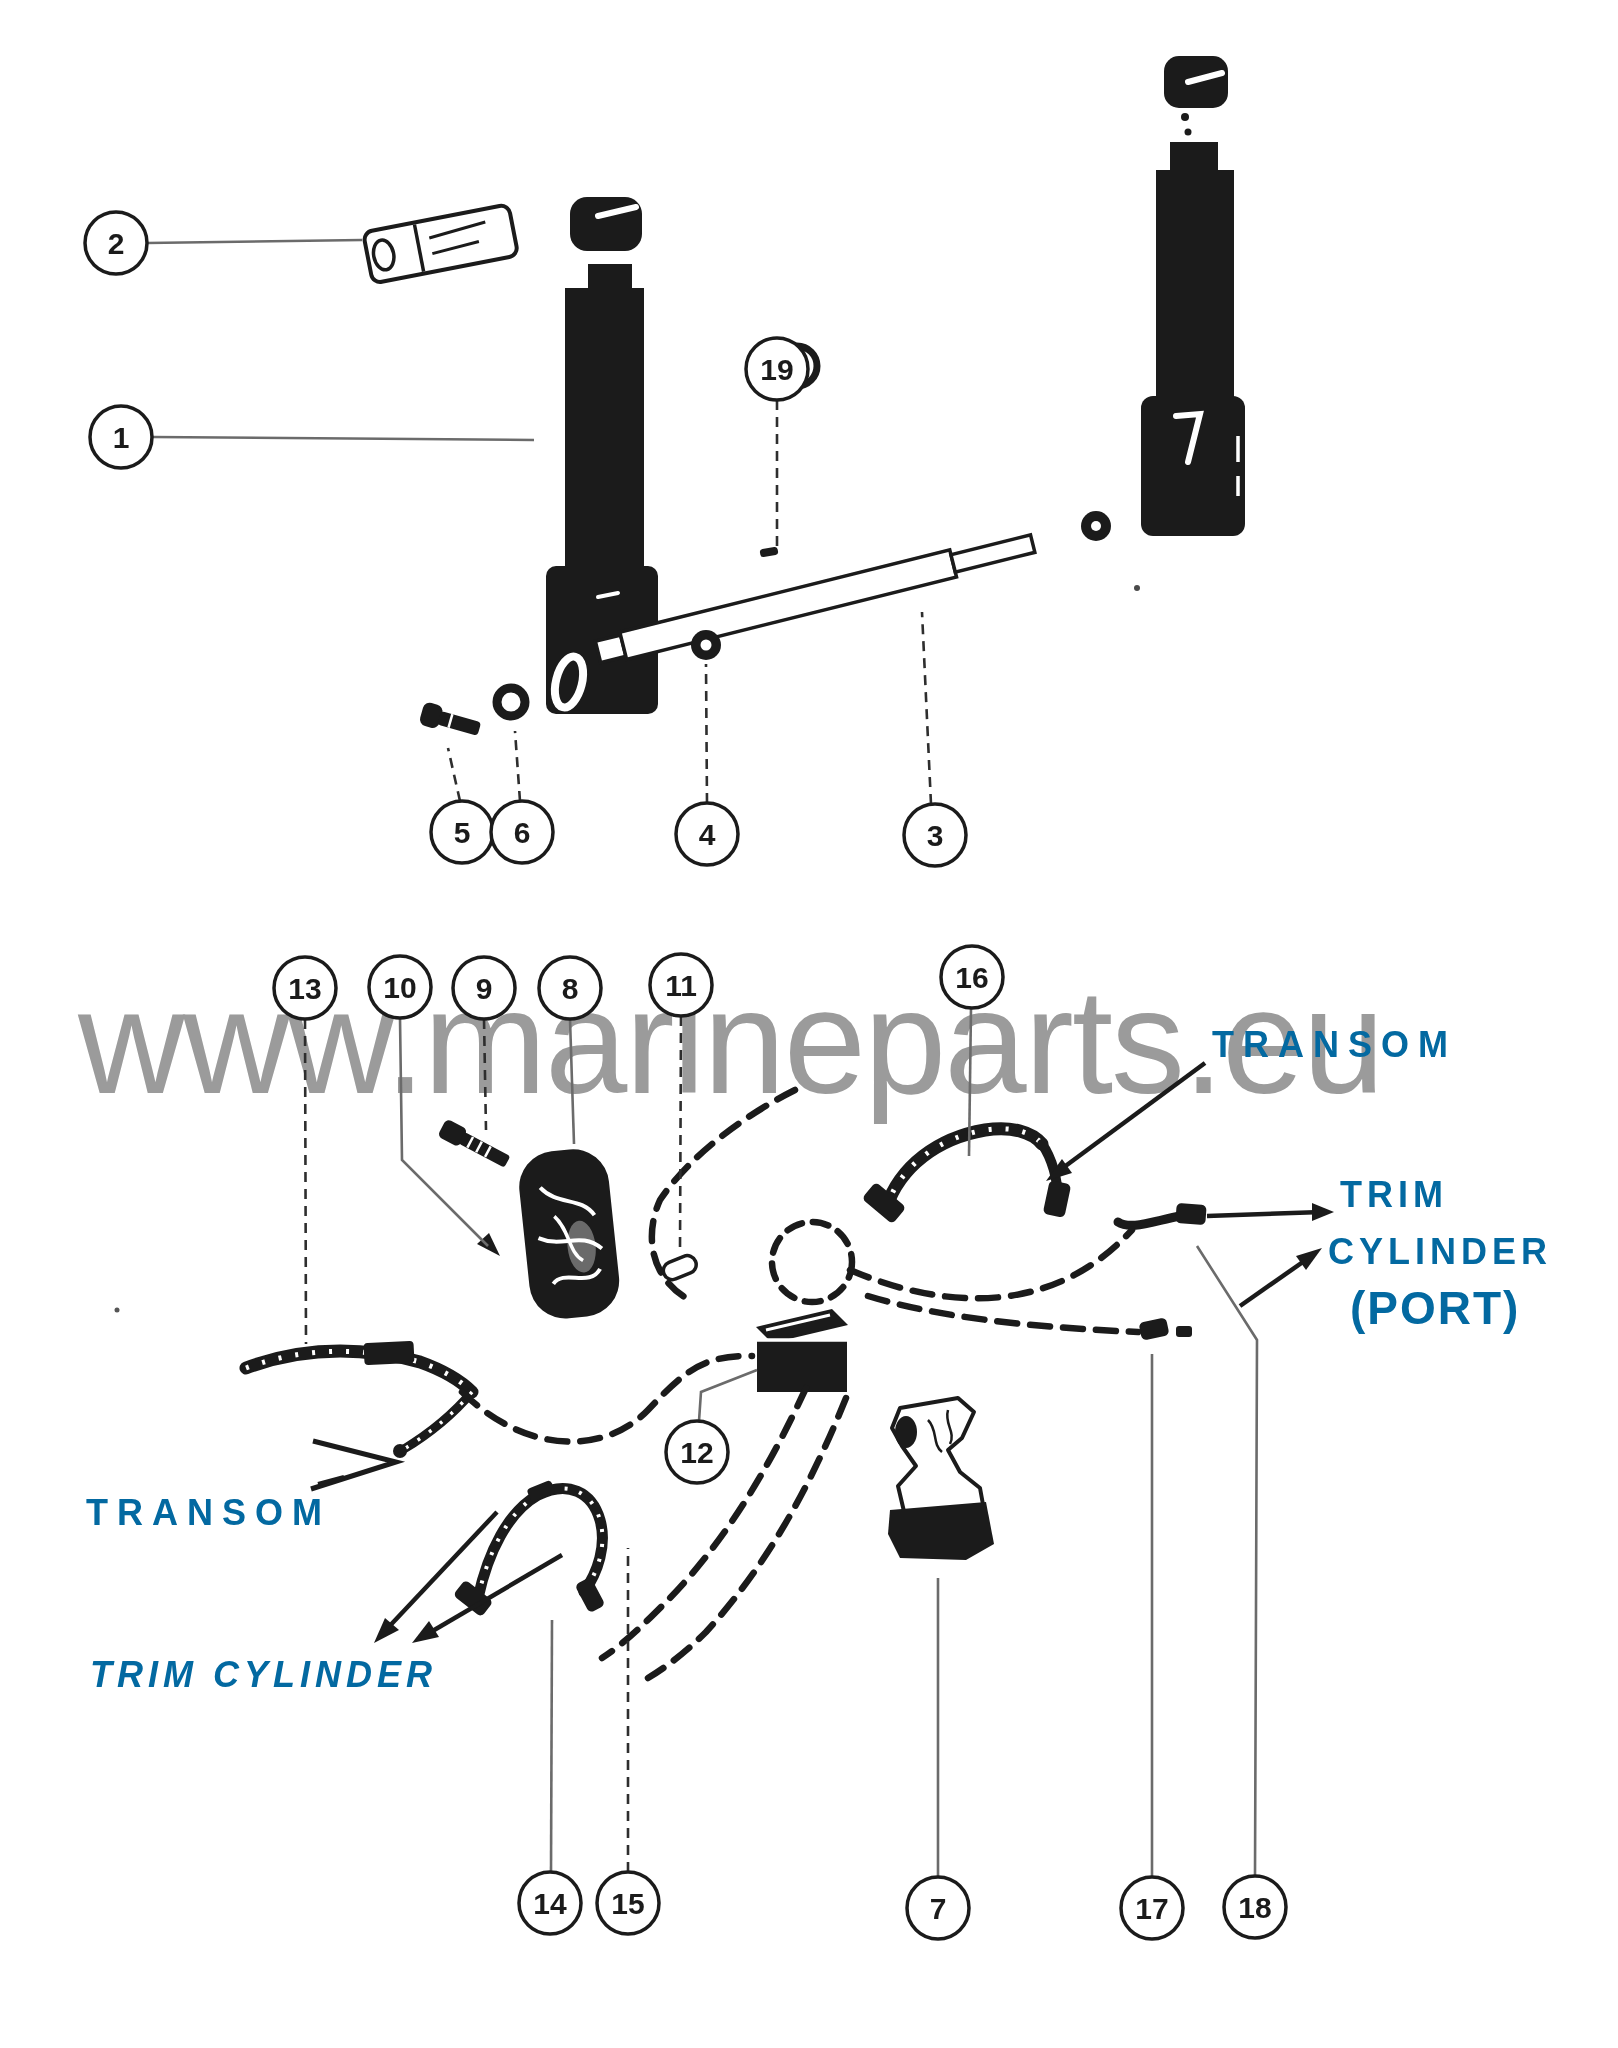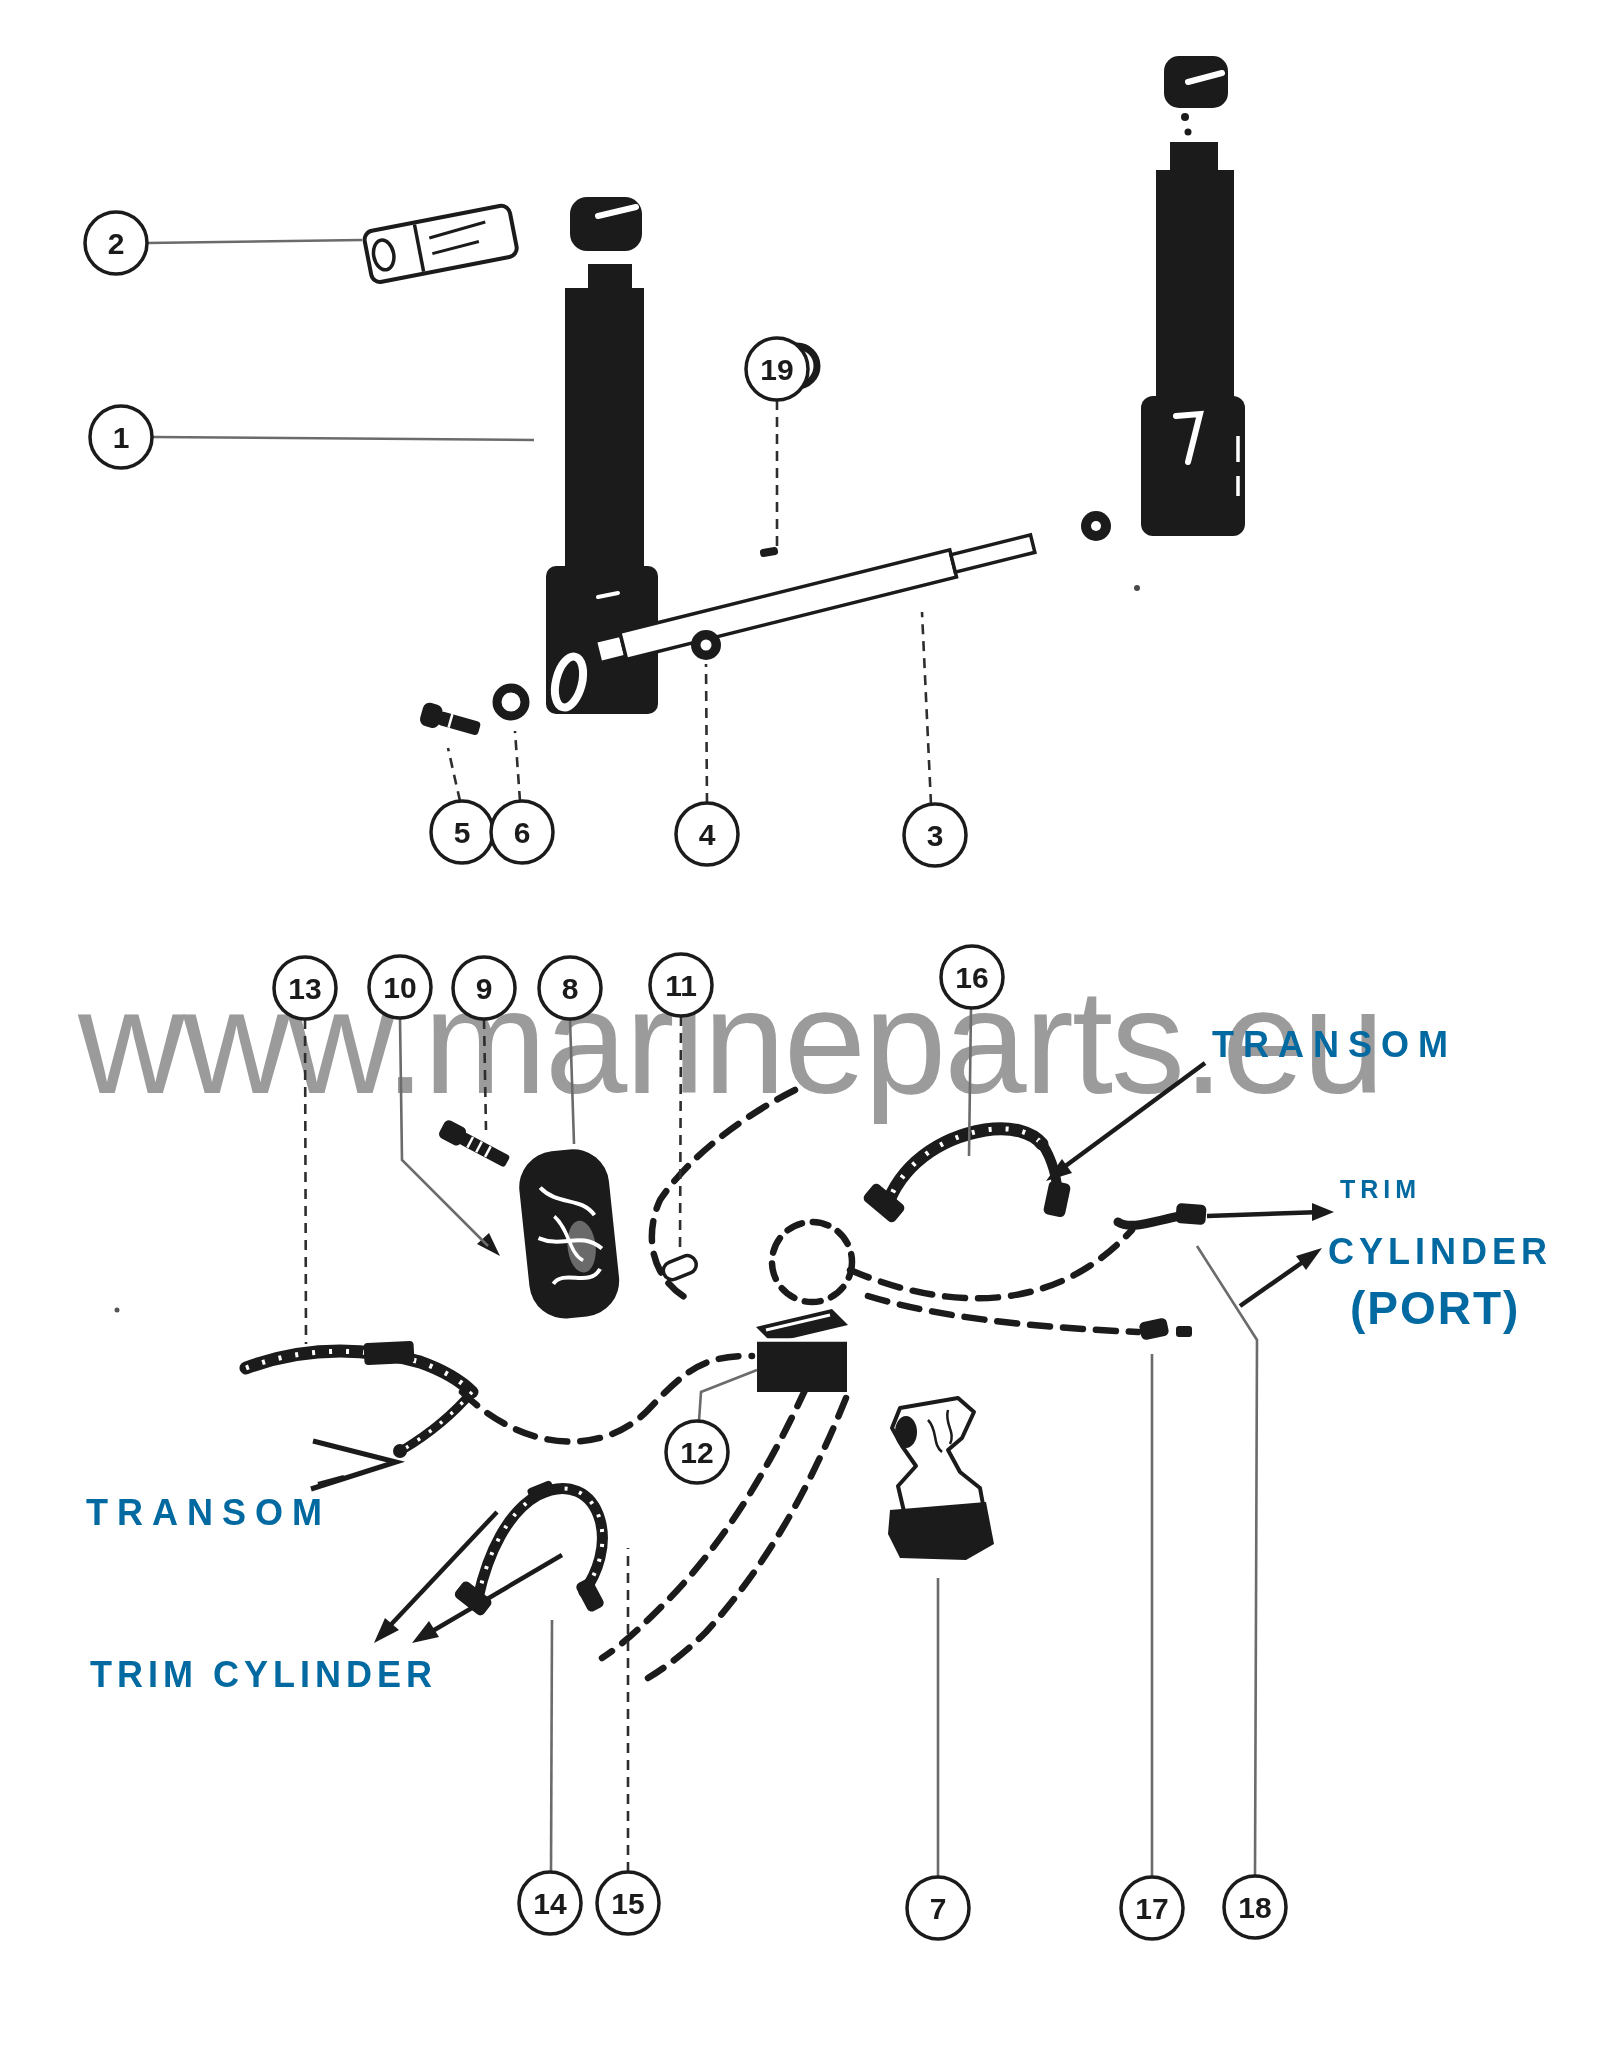--- a/index.html
+++ b/index.html
@@ -4,24 +4,24 @@
 <style>
   html,body{margin:0;padding:0;background:#ffffff;}
   .stage{position:relative;width:1618px;height:2048px;background:#ffffff;overflow:hidden;
          font-family:"Liberation Sans",sans-serif;}
   .watermark{position:absolute;left:78px;top:968px;font-size:148px;font-weight:400;
              color:#9b9b9b;letter-spacing:-2px;white-space:nowrap;line-height:1;}
   svg.art{position:absolute;left:0;top:0;}
   .lbl{position:absolute;color:#0369a1;font-weight:bold;white-space:nowrap;line-height:1.05;}
   .lbl-transom-right{left:1212px;top:1026px;font-size:36px;letter-spacing:9px;}
   .lbl-transom-left{left:86px;top:1494px;font-size:36px;letter-spacing:9px;}
-  .lbl-trim1{left:1340px;top:1176px;font-size:25px;letter-spacing:5px;}
+  .lbl-trim1{left:1340px;top:1176px;font-size:36px;letter-spacing:5px;}
   .lbl-trim2{left:1328px;top:1233px;font-size:36px;letter-spacing:5px;}
   .lbl-trim3{left:1350px;top:1284px;font-size:46px;letter-spacing:2px;}
-  .lbl-stbd1{left:90px;top:1656px;font-size:36px;letter-spacing:5px;}
+  .lbl-stbd1{left:90px;top:1656px;font-size:36px;letter-spacing:5px;font-style:italic;}
   .lbl-stbd2{left:78px;top:1708px;font-size:47px;letter-spacing:2px;}
   #callouts text{font-family:"Liberation Sans",sans-serif;font-weight:bold;font-size:30px;fill:#1b1b1b;}
 </style>
 </head>
 <body>
 
 <div class="stage">
 
   <div class="watermark">www.marineparts.eu</div>
 

